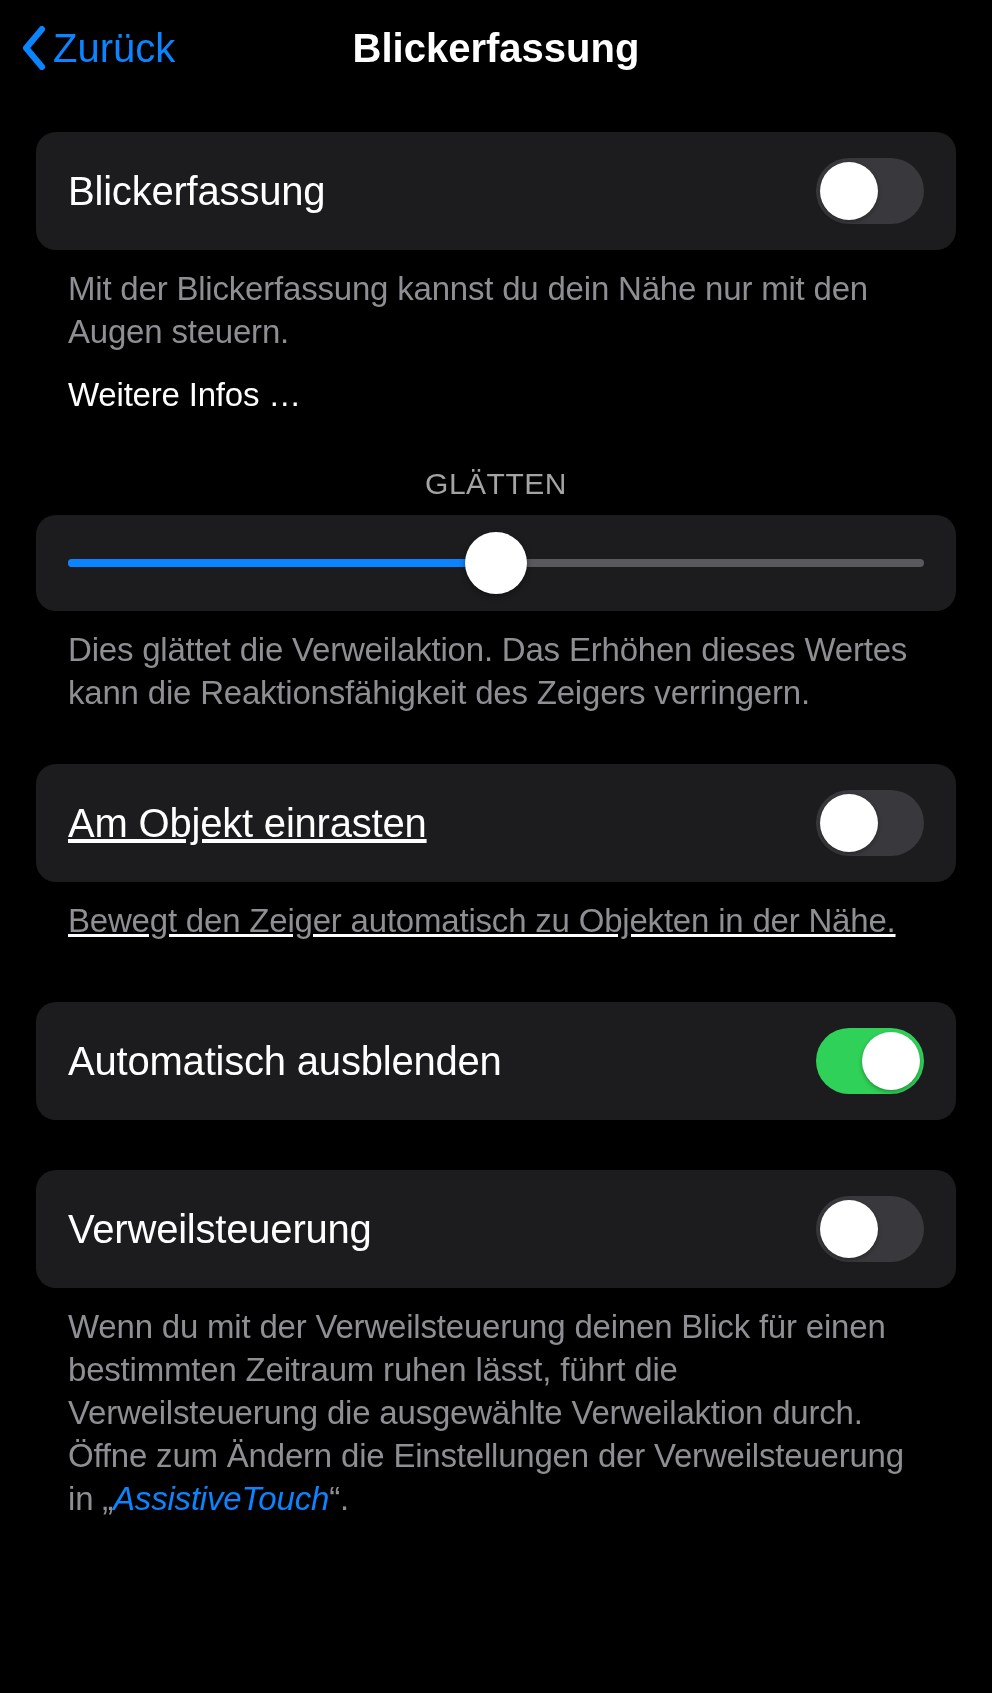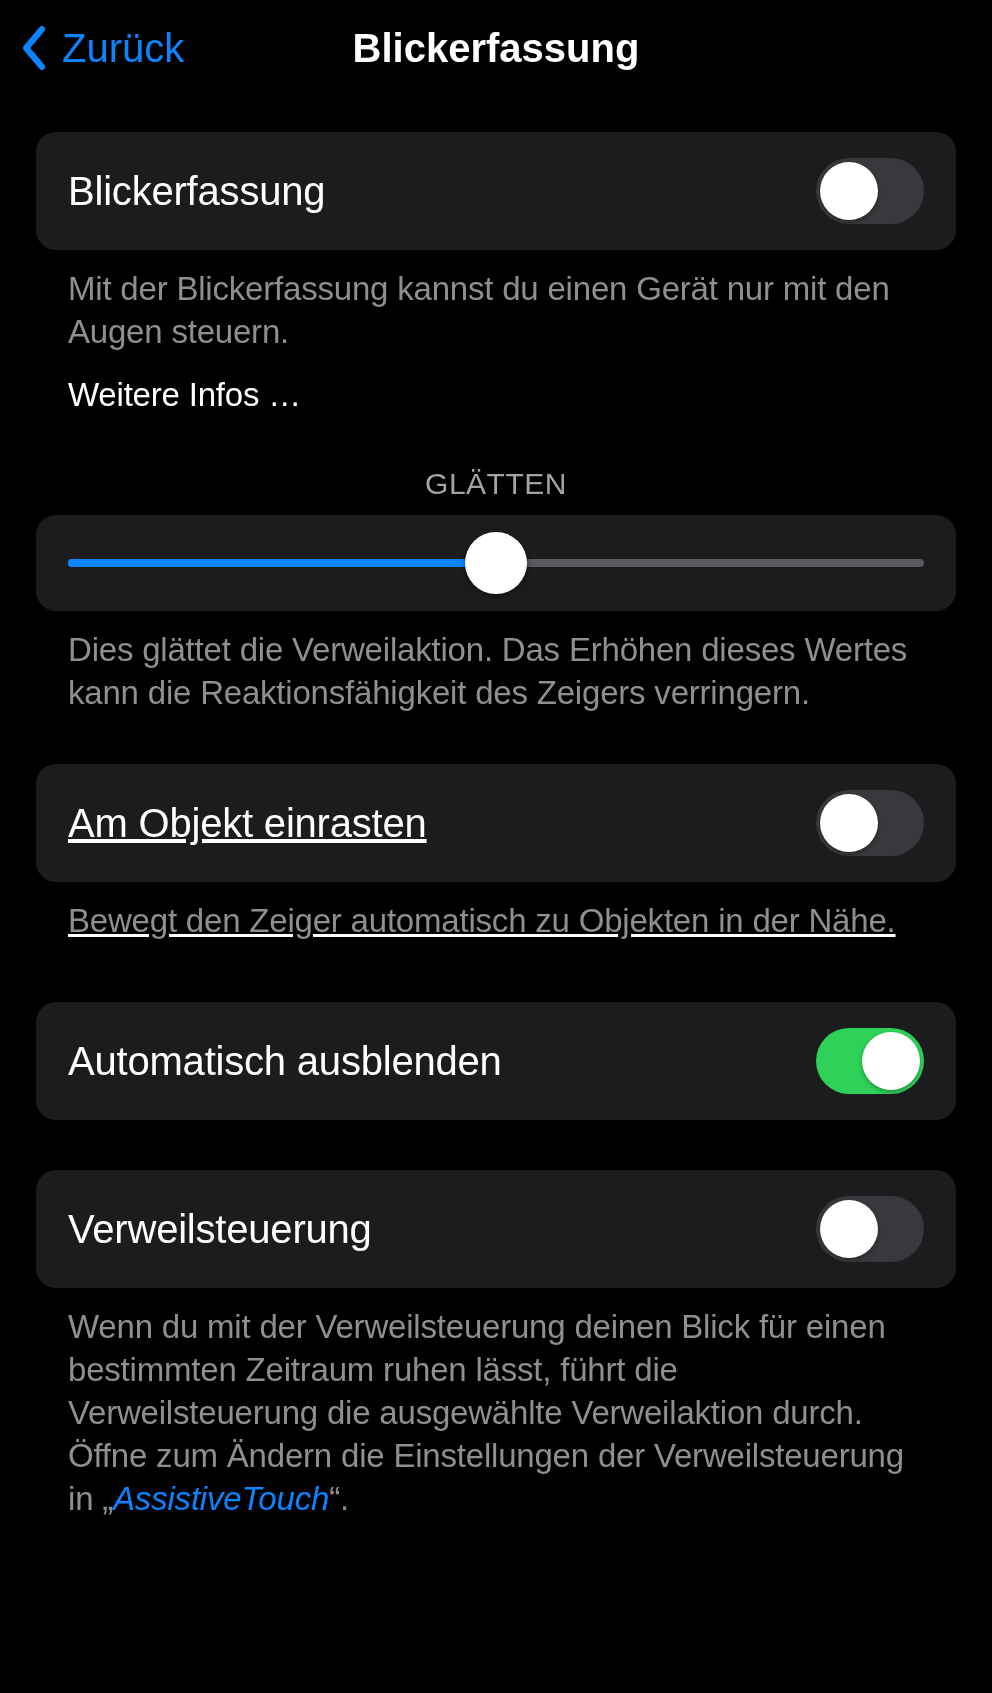--- a/index.html
+++ b/index.html
@@ -22,21 +22,21 @@
       height: 96px;
       position: relative;
       padding: 0 20px;
     }
     .back {
       display: flex;
       align-items: center;
       color: #0a84ff;
       font-size: 40px;
       font-weight: 400;
-      gap: 14px;
+      gap: 5px;
       cursor: pointer;
     }
     .back svg {
       width: 28px;
       height: 44px;
     }
     .title {
       position: absolute;
       left: 50%;
       transform: translateX(-50%);
@@ -166,21 +166,21 @@
 <div class="content">
 
   <div class="group">
     <div class="cell">
       <span class="cell-label">Blickerfassung</span>
       <div class="toggle">
         <div class="toggle-knob"></div>
       </div>
     </div>
     <div class="footer">
-      <span>Mit der Blickerfassung kannst du einen Gerät nur mit den Augen steuern.</span><br>
+      <span>Mit der Blickerfassung kannst du dein Nähe nur mit den Augen steuern.</span><br>
       <span class="link">Weitere Infos …</span>
     </div>
   </div>
 
   <div class="group">
     <div class="header-label">GLÄTTEN</div>
     <div class="slider-cell">
       <div class="slider">
         <div class="slider-fill" style="width: 50%;"></div>
         <div class="slider-thumb" style="left: 50%;"></div>

